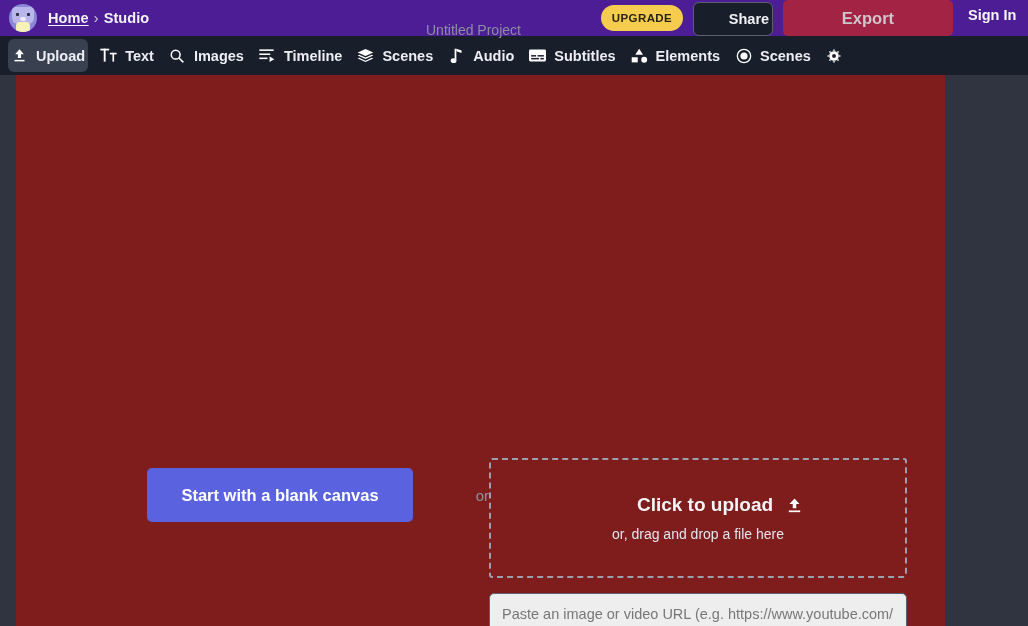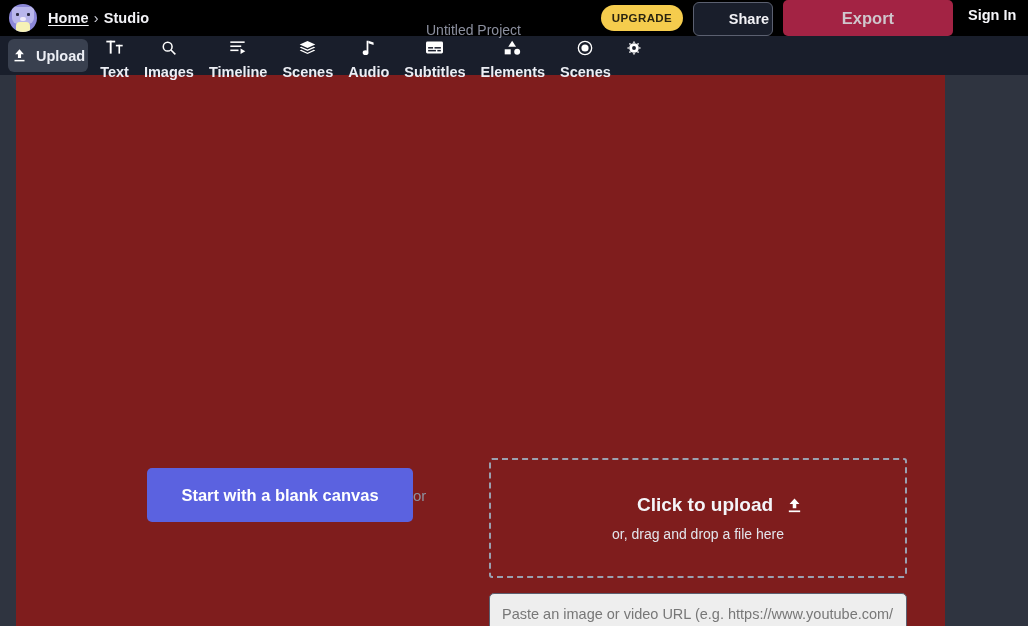--- a/index.html
+++ b/index.html
@@ -25,21 +25,21 @@
     background: #2f3440;
     overflow: hidden;
   }
 
   
   .header {
     position: absolute;
     left: 0; top: 0;
     width: 1028px;
     height: 36px;
-    background: #000000;
+    background: #4c1d95;
     display: flex;
     align-items: center;
     z-index: 5;
   }
 
   .brand {
     display: flex;
     align-items: center;
     height: 36px;
     padding-left: 9px;
@@ -194,21 +194,21 @@
     align-items: center;
     gap: 8px;
     height: 33px;
     padding: 0 3px;
     border-radius: 6px;
     cursor: pointer;
     white-space: nowrap;
     flex: none;
   }
   .tool:first-child { margin-left: 8px; }
-  .tool + .tool { margin-left: 9px; flex-direction: column; }
+  .tool + .tool { margin-left: 9px; }
   .tool.active { background: #39404f; }
 
   .tool .label {
     font-size: 14.5px;
     font-weight: bold;
     color: #eceef4;
   }
   .tool .ic {
     width: 17px; height: 17px;
     display: flex;
@@ -245,21 +245,21 @@
     border: none;
     border-radius: 5px;
     font-family: "Liberation Sans", sans-serif;
     font-size: 16.5px;
     font-weight: bold;
     cursor: pointer;
   }
 
   .or-divider {
     width: 76px;
-    text-align: left;
+    text-align: right;
     font-size: 15px;
     color: #8d919f;
   }
 
   .dropzone {
     position: absolute;
     left: 473px;
     top: 383px;
     width: 418px;
     height: 120px;

